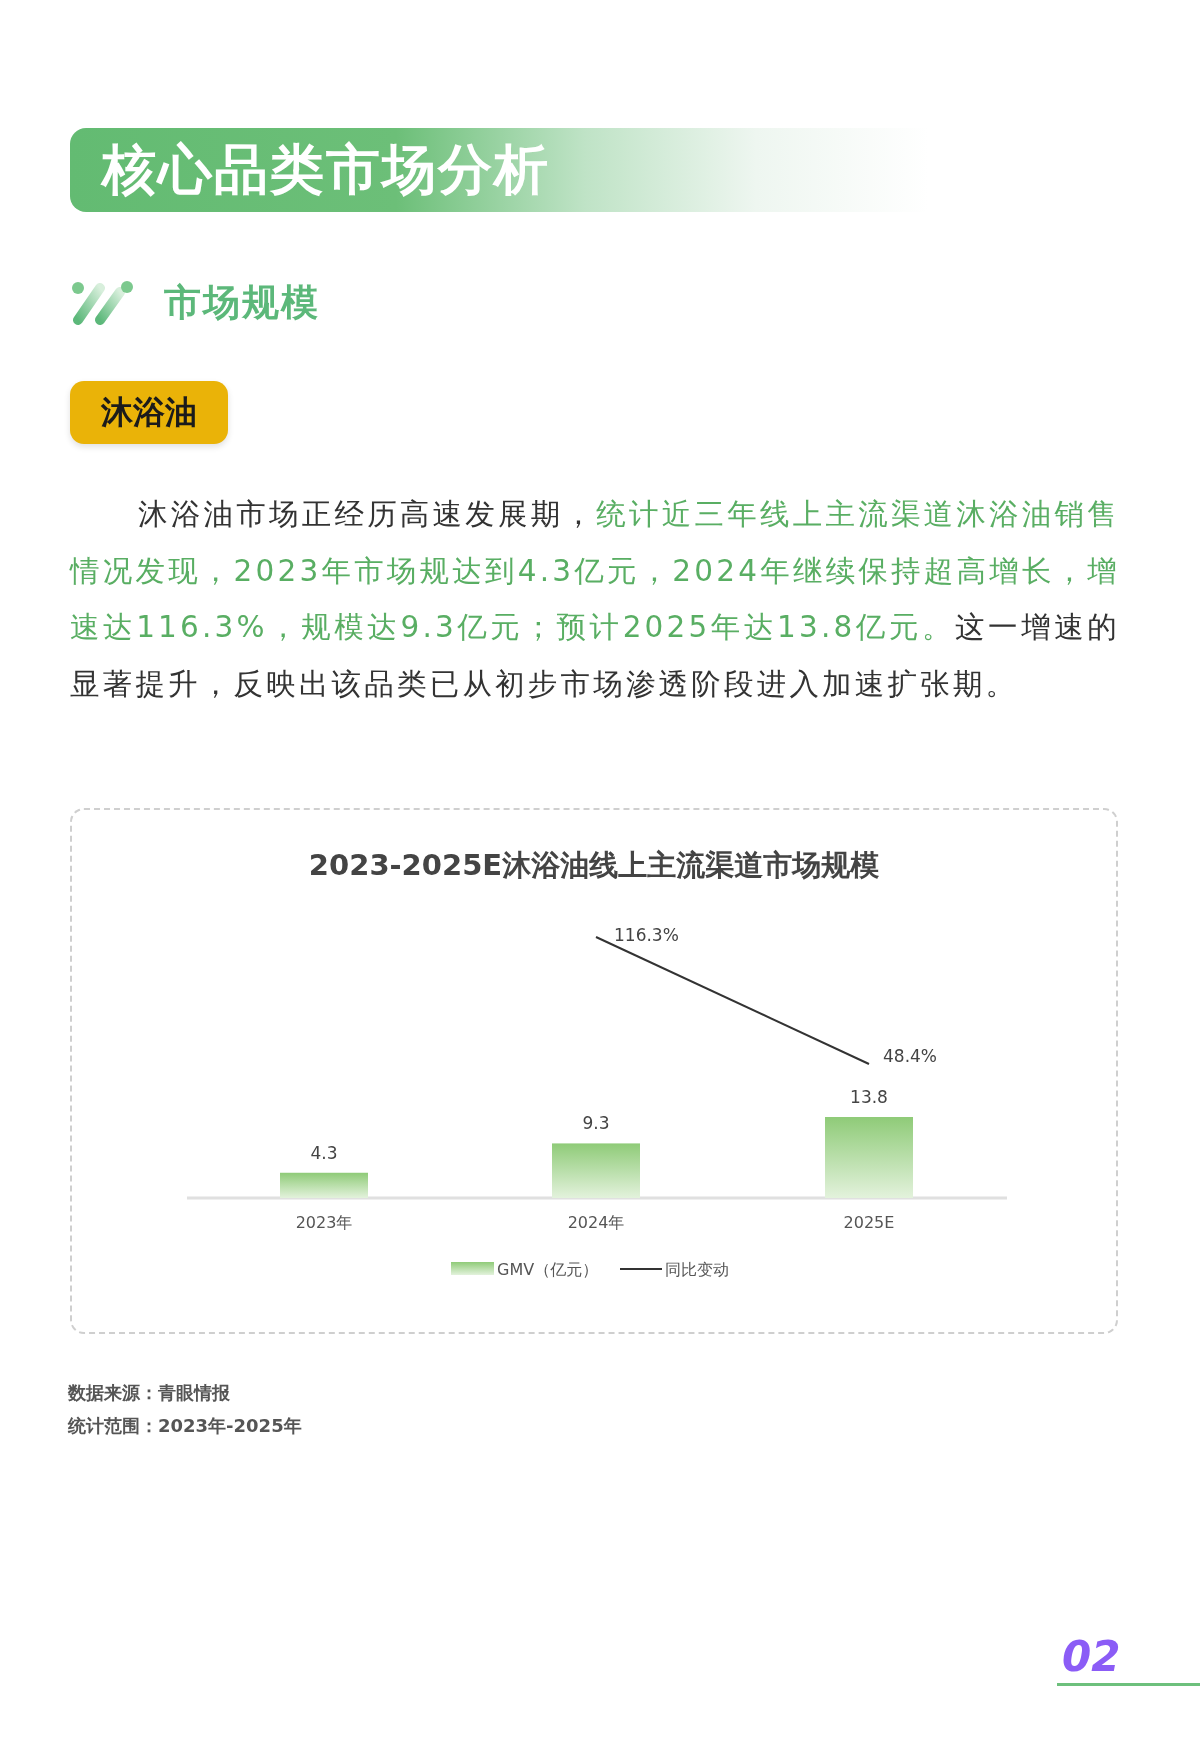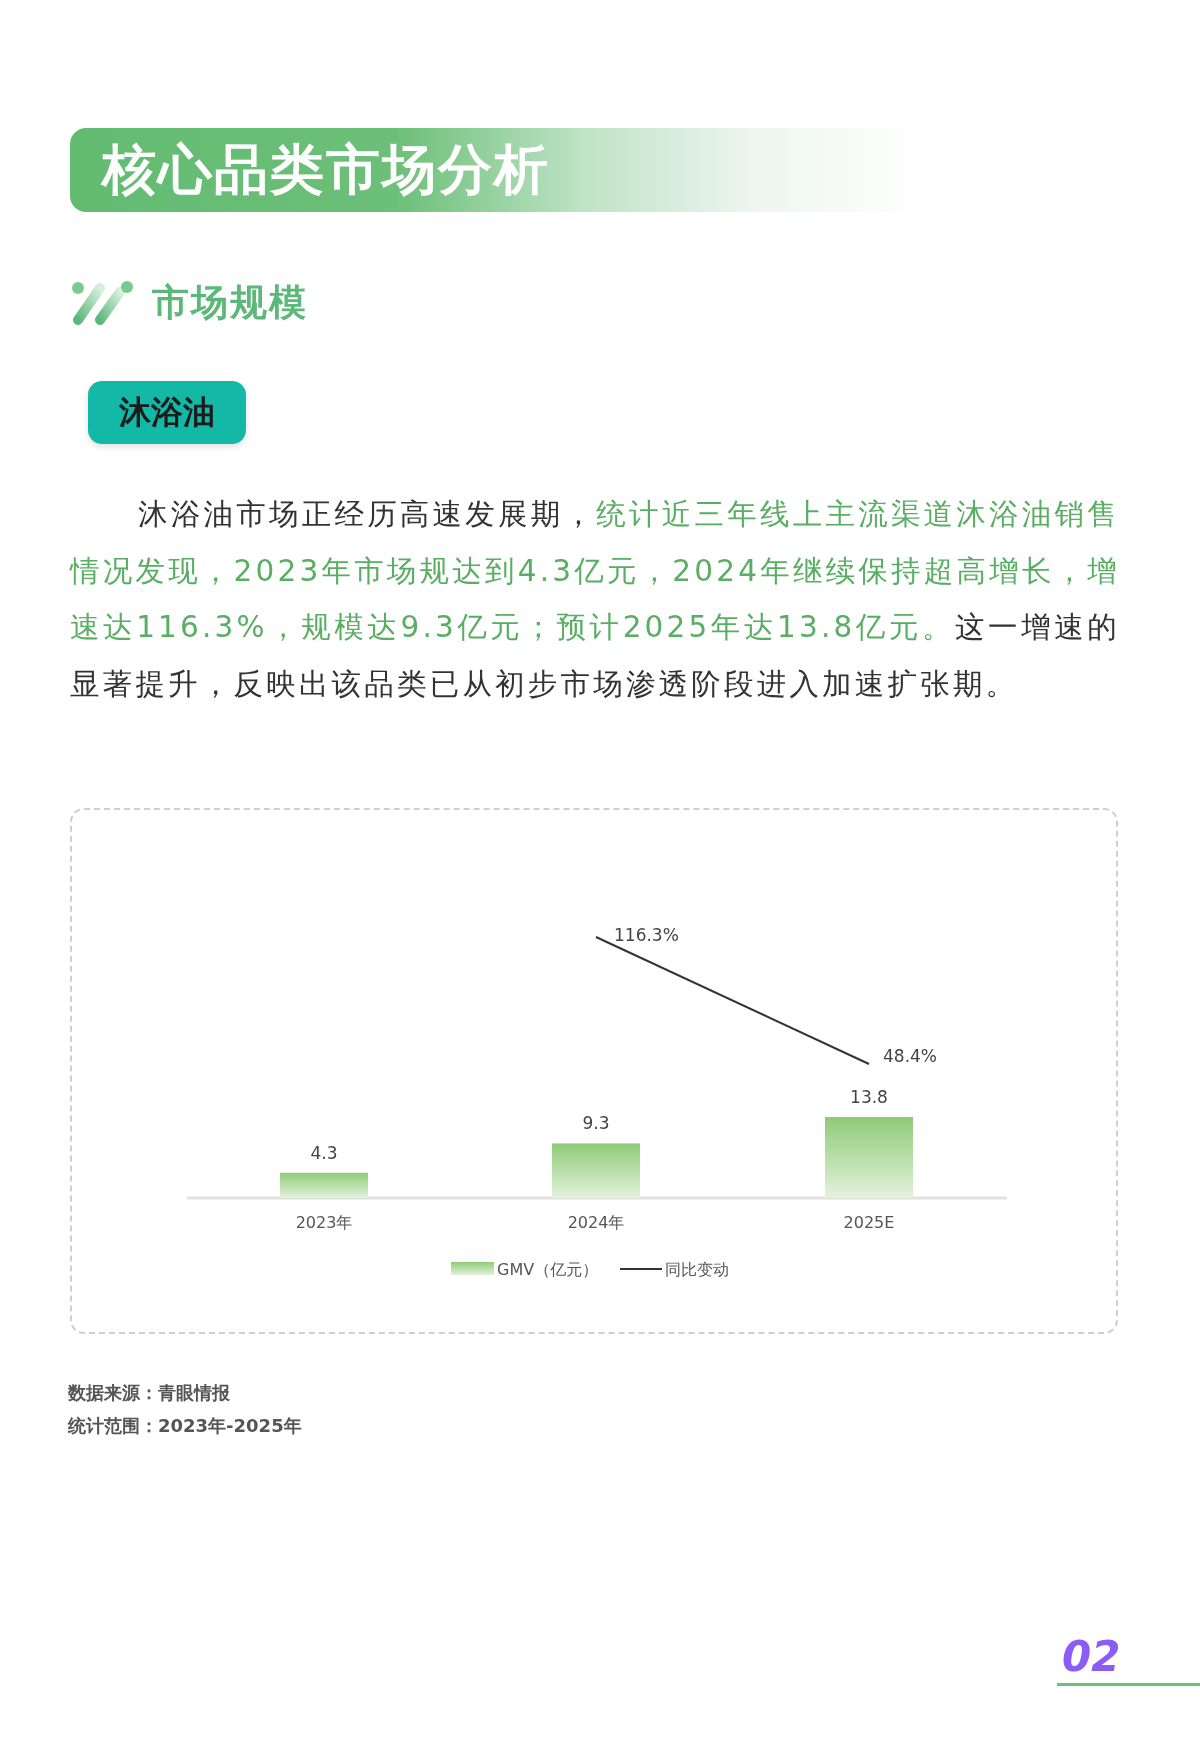--- a/index.html
+++ b/index.html
@@ -1,25 +1,25 @@
 <!DOCTYPE html>
 <html><head>
 <meta charset="utf-8">
 <style>
   html, body { margin:0; padding:0; }
   body { width:1200px; height:1755px; background:#ffffff; position:relative; overflow:hidden;
          font-family: "DejaVu Sans", "Liberation Sans", sans-serif; color:#333; }
   .header-bar { position:absolute; left:70px; top:128px; width:810px; height:84px; border-radius:16px 0 0 16px;
     background: linear-gradient(90deg, #63bb72 0%, #6cbf78 38%, #bfe3c6 60%, #eef6f0 80%, rgba(255,255,255,0) 100%); padding-left: 48px; }
   .header-title { position:absolute; left:32px; top:10px; font-size:54px; font-weight:bold; color:#ffffff; letter-spacing:2px; line-height:64px; }
-  .section-head { position:absolute; left:70px; top:276px; height:54px; display:flex; align-items:center; }
+  .section-head { position:absolute; left:70px; top:276px; height:54px; display:flex; align-items:center;gap:12px; }
   .section-icon { width:64px; height:46px; margin-right:18px; }
   .section-title { font-size:37px; font-weight:bold; color:#5cb87a; letter-spacing:2px; }
-  .tag { position:absolute; left:70px; top:381px; width:158px; height:63px; border-radius:14px; background:#14b8a6;
-    box-shadow: 0 3px 6px rgba(0,0,0,0.12); display:flex; align-items:center; justify-content:center;margin-left:18px; }
+  .tag { position:absolute; left:70px; top:381px; width:158px; height:63px; border-radius:14px; background:#eab308;
+    box-shadow: 0 3px 6px rgba(0,0,0,0.12); display:flex; align-items:center; justify-content:center; }
   .tag span { font-size:32px; font-weight:bold; color:#1b1b1b; }
   .para { position:absolute; left:70px; top:486px; width:1050px; font-size:29.5px; line-height:56.5px; color:#333333; letter-spacing:3.2px; text-align:justify; text-indent:68px; }
   .para .hl { color:#59ae63; }
   .chart-box { position:absolute; left:70px; top:808px; width:1048px; height:526px; border:2px dashed #cfcfcf; border-radius:14px; box-sizing:border-box; }
   .chart-title { position:absolute; left:0; width:100%; top:36px; text-align:center; font-size:29px; font-weight:bold; color:#444; }
   .chart-svg { position:absolute; left:0; top:0; }
   .footnotes { position:absolute; left:68px; top:1376px; font-size:18px; color:#555; line-height:33px; font-weight:bold; }
   .page-num { position:absolute; left:1062px; top:1632px; font-size:42px; font-weight:bold; font-style:italic; color:#8b5cf6; }
   .page-line { position:absolute; left:1057px; top:1683px; width:143px; height:3px; background:#6dc07c; }
 </style>
@@ -46,20 +46,21 @@
   <span class="section-title">市场规模</span>
 </div>
 
 <div class="tag">
   <span>沐浴油</span>
 </div>
 
 <div class="para"><span>沐浴油市场正经历高速发展期，</span><span class="hl">统计近三年线上主流渠道沐浴油销售情况发现，2023年市场规达到4.3亿元，2024年继续保持超高增长，增速达116.3%，规模达9.3亿元；预计2025年达13.8亿元。</span><span>这一增速的显著提升，反映出该品类已从初步市场渗透阶段进入加速扩张期。</span></div>
 
 <div class="chart-box">
+  <div class="chart-title">2023-2025E沐浴油线上主流渠道市场规模</div>
   <svg class="chart-svg" width="1048" height="526" viewBox="0 0 1048 526">
     <defs>
       <linearGradient id="bg" x1="0" y1="0" x2="0" y2="1">
         <stop offset="0" stop-color="#8fcb78"></stop>
           <stop offset="1" stop-color="#e3f2dc"></stop>
       </linearGradient>
     </defs>
     <line x1="115" y1="388" x2="935" y2="388" stroke="#e0e0e0" stroke-width="3"></line>
     <g id="bars">
         <rect x="208" y="362.7608695652174" width="88" height="25.239130434782606" fill="url(#bg)"></rect>

